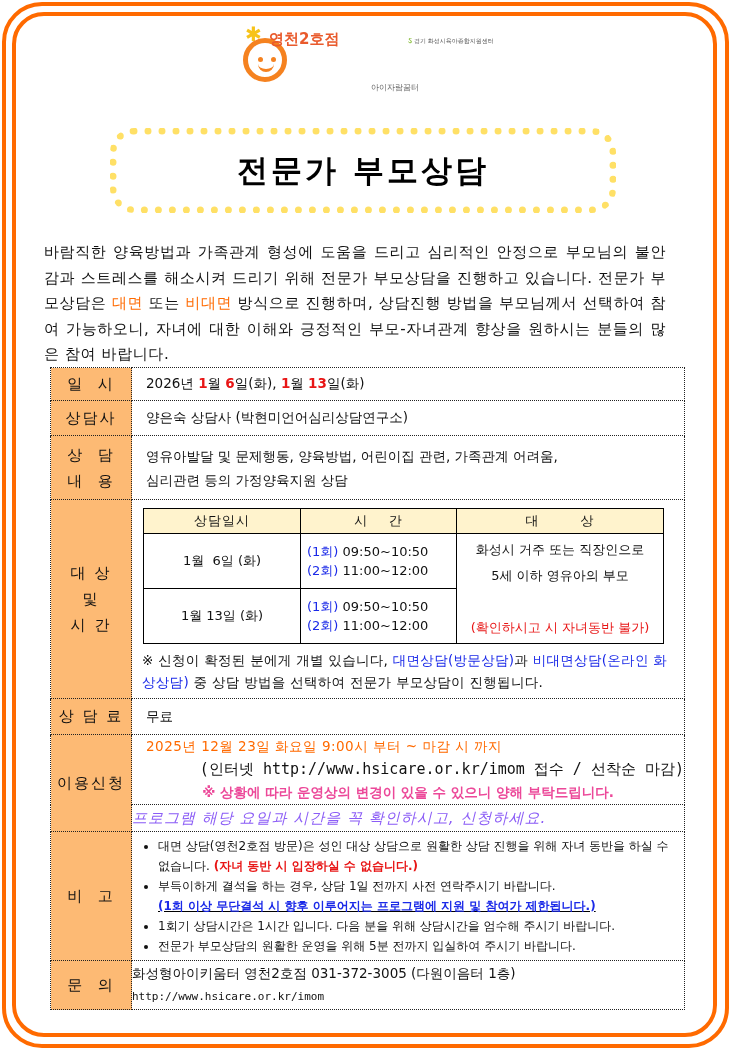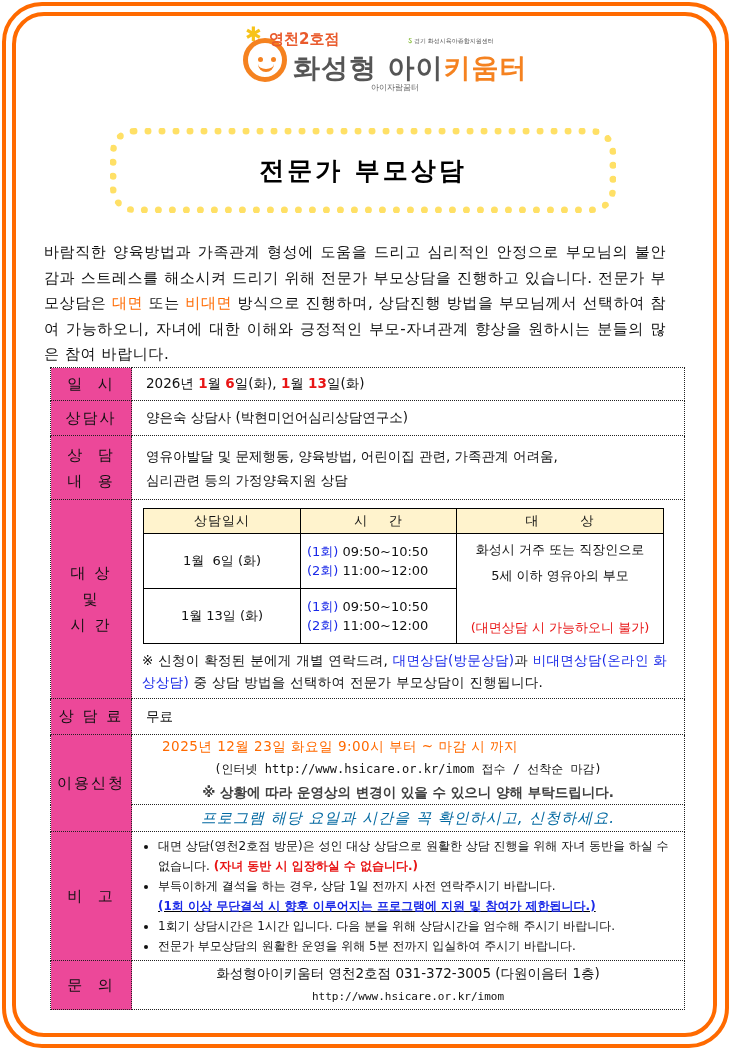--- a/index.html
+++ b/index.html
@@ -24,76 +24,75 @@
   .logo-main { position:absolute; left:50px; top:26px; font-size:27px; font-weight:bold; color:#555; white-space:nowrap; letter-spacing:1px; }
   .logo-main .hl { color:#f58220; }
   .logo-sub { position:absolute; left:128px; top:58px; font-size:8px; color:#666; }
   .logo-partner { position:absolute; left:165px; top:12px; font-size:6px; color:#555; white-space:nowrap; }
   .logo-partner .mark { color:#8bbf3f; font-weight:bold; font-size:8px; }
 
   
   .title-box { position:absolute; left:110px; top:128px; width:506px; height:85px;
                border:7px dotted #ffe066; border-radius:24px; box-sizing:border-box;
                display:flex; align-items:center; justify-content:center; }
-  .title-box h1 { margin:0; font-size:25px; font-weight:bold; letter-spacing:3px; color:#000; }
+  .title-box h1 { margin:0; font-size:31px; font-weight:bold; letter-spacing:3px; color:#000; }
 
   
   .intro { position:absolute; left:44px; top:240px; width:622px;
            font-size:15px; line-height:25.5px; letter-spacing:0.6px; text-align:justify; }
   .orange { color:#ff6a00; }
 
   
   table.main { position:absolute; left:50px; top:367px; width:635px;
                border-collapse:collapse; font-size:13.5px; }
   table.main td { border:1px dotted #222; padding:0; vertical-align:middle; }
-  table.main td.lbl { width:80px; background:#ec4899; text-align:center; font-size:15px;
+  table.main td.lbl { width:80px; background:#fdba74; text-align:center; font-size:15px;
                       letter-spacing:2px; }
   table.main td.val { padding-left:14px; }
   .red { color:#e81616; font-weight:bold; }
   .blue { color:#1a29e8; }
   .darkred { color:#e81616; }
 
   
   table.sched { border-collapse:collapse; margin:8px 0 0 11px; width:521px; font-size:13px; }
   table.sched td, table.sched th { border:1px solid #000; text-align:center; }
   table.sched th { background:#fff3cd; font-weight:normal; height:22px; letter-spacing:1px; }
   table.sched td { height:54px; }
   table.sched td.times { text-align:left; padding-left:6px; line-height:19px; }
   .note { padding:5px 10px 5px 10px; line-height:22px; letter-spacing:0.3px; }
 
   .apply { text-align:center; line-height:23px; padding:6px 0 4px; }
-  .apply .l1 { color:#ff6a00; text-align:left; padding-left:30px; letter-spacing:0.5px; }
-  .apply .l2 { font-family:"DejaVu Sans Mono","Liberation Mono",monospace; font-size:12px; }
-  .apply .l3 { color:#404040; font-weight:bold; }
-  .green { color:#0369a1; font-style:italic; text-align:center; font-size:15px; letter-spacing:1px; height:26px; }
+  .apply .l1 { color:#ff6a00; text-align:left; padding-left:14px; letter-spacing:0.5px; }
+  .apply .l2 { font-family:"DejaVu Sans Mono","Liberation Mono",monospace; font-size:15px;text-align:right; }
+  .apply .l3 { color:#ec4899; font-weight:bold; }
+  .green { color:#8b5cf6; font-style:italic; font-size:15px; letter-spacing:1px; height:26px; }
 
   ul.remarks { margin:0; padding:4px 10px 4px 26px; line-height:20px; font-size:12px; }
   ul.remarks li { margin:0; }
   ul.remarks .sub { display:block; }
   .ul-blue { color:#1a29e8; font-weight:bold; text-decoration:underline; text-decoration-color:#000; }
 
-  .contact { text-align:center; line-height:24px; padding:2px 0; }
+  .contact { line-height:24px; padding:2px 0; }
   .contact .url { font-family:"DejaVu Sans Mono","Liberation Mono",monospace; font-size:11px; }
 </style>
 </head>
 <body>
 
 <div class="frame-outer"></div>
 <div class="frame-inner"></div>
 
 <div class="logo">
   <span class="logo-star">✱</span>
   <div class="logo-face">
     <span class="eye l"></span>
       <span class="eye r"></span>
       <span class="mouth"></span>
   </div>
   <span class="logo-branch">영천2호점</span>
   <span class="logo-partner"><span class="mark">ઽ</span> <span>경기 화성시육아종합지원센터</span></span>
-  <span class="logo-main"><span>화성형 아이</span><span class="hl">키움터</span></span>
   <span class="logo-sub">아이자람꿈터</span>
 </div>
 
 <div class="title-box">
   <h1>전문가 부모상담</h1>
 </div>
 
 <div class="intro"><span>바람직한 양육방법과 가족관계 형성에 도움을 드리고 심리적인 안정으로 부모님의 불안감과 스트레스를 해소시켜 드리기 위해 전문가 부모상담을 진행하고 있습니다. 전문가 부모상담은 </span><span class="orange">대면</span><span> 또는 </span><span class="orange">비대면</span><span> 방식으로 진행하며, 상담진행 방법을 부모님께서 선택하여 참여 가능하오니, 자녀에 대한 이해와 긍정적인 부모-자녀관계 향상을 원하시는 분들의 많은 참여 바랍니다.</span></div>
 
 <table class="main">
@@ -121,30 +120,30 @@
           <th style="width:154px;white-space:pre">상담일시</th>
           <th style="width:153px;white-space:pre">시    간</th>
           <th style="white-space:pre">대        상</th>
         </tr>
         <tr>
           <td style="white-space:pre">1월  6일 (화)</td>
           <td class="times"><span class="blue">(1회)</span><span> 09:50~10:50</span><br><span class="blue">(2회)</span><span> 11:00~12:00</span></td>
           <td rowspan="2" style="line-height:26px">
             <span>화성시 거주 또는 직장인으로</span><br>
             <span>5세 이하 영유아의 부모</span><br><br>
-            <span class="darkred">(대면상담 시 가능하오니 불가)</span>
+            <span class="darkred">(확인하시고 시 자녀동반 불가)</span>
           </td>
         </tr>
         <tr>
           <td style="white-space:pre">1월 13일 (화)</td>
           <td class="times"><span class="blue">(1회)</span><span> 09:50~10:50</span><br><span class="blue">(2회)</span><span> 11:00~12:00</span></td>
         </tr>
       </tbody>
           </table>
-      <div class="note"><span>※ 신청이 확정된 분에게 개별 연락드려, </span><span class="blue">대면상담(방문상담)</span><span>과 </span><span class="blue">비대면상담(온라인 화상상담)</span><span> 중 상담 방법을 선택하여 전문가 부모상담이 진행됩니다.</span></div>
+      <div class="note"><span>※ 신청이 확정된 분에게 개별 있습니다, </span><span class="blue">대면상담(방문상담)</span><span>과 </span><span class="blue">비대면상담(온라인 화상상담)</span><span> 중 상담 방법을 선택하여 전문가 부모상담이 진행됩니다.</span></div>
     </td>
   </tr>
   <tr style="height:36px">
     <td class="lbl">상 담 료</td>
     <td class="val">무료</td>
   </tr>
   <tr>
     <td class="lbl" rowspan="2">이용신청</td>
     <td class="apply">
       <div class="l1">2025년 12월 23일 화요일 9:00시 부터 ~ 마감 시 까지</div>

